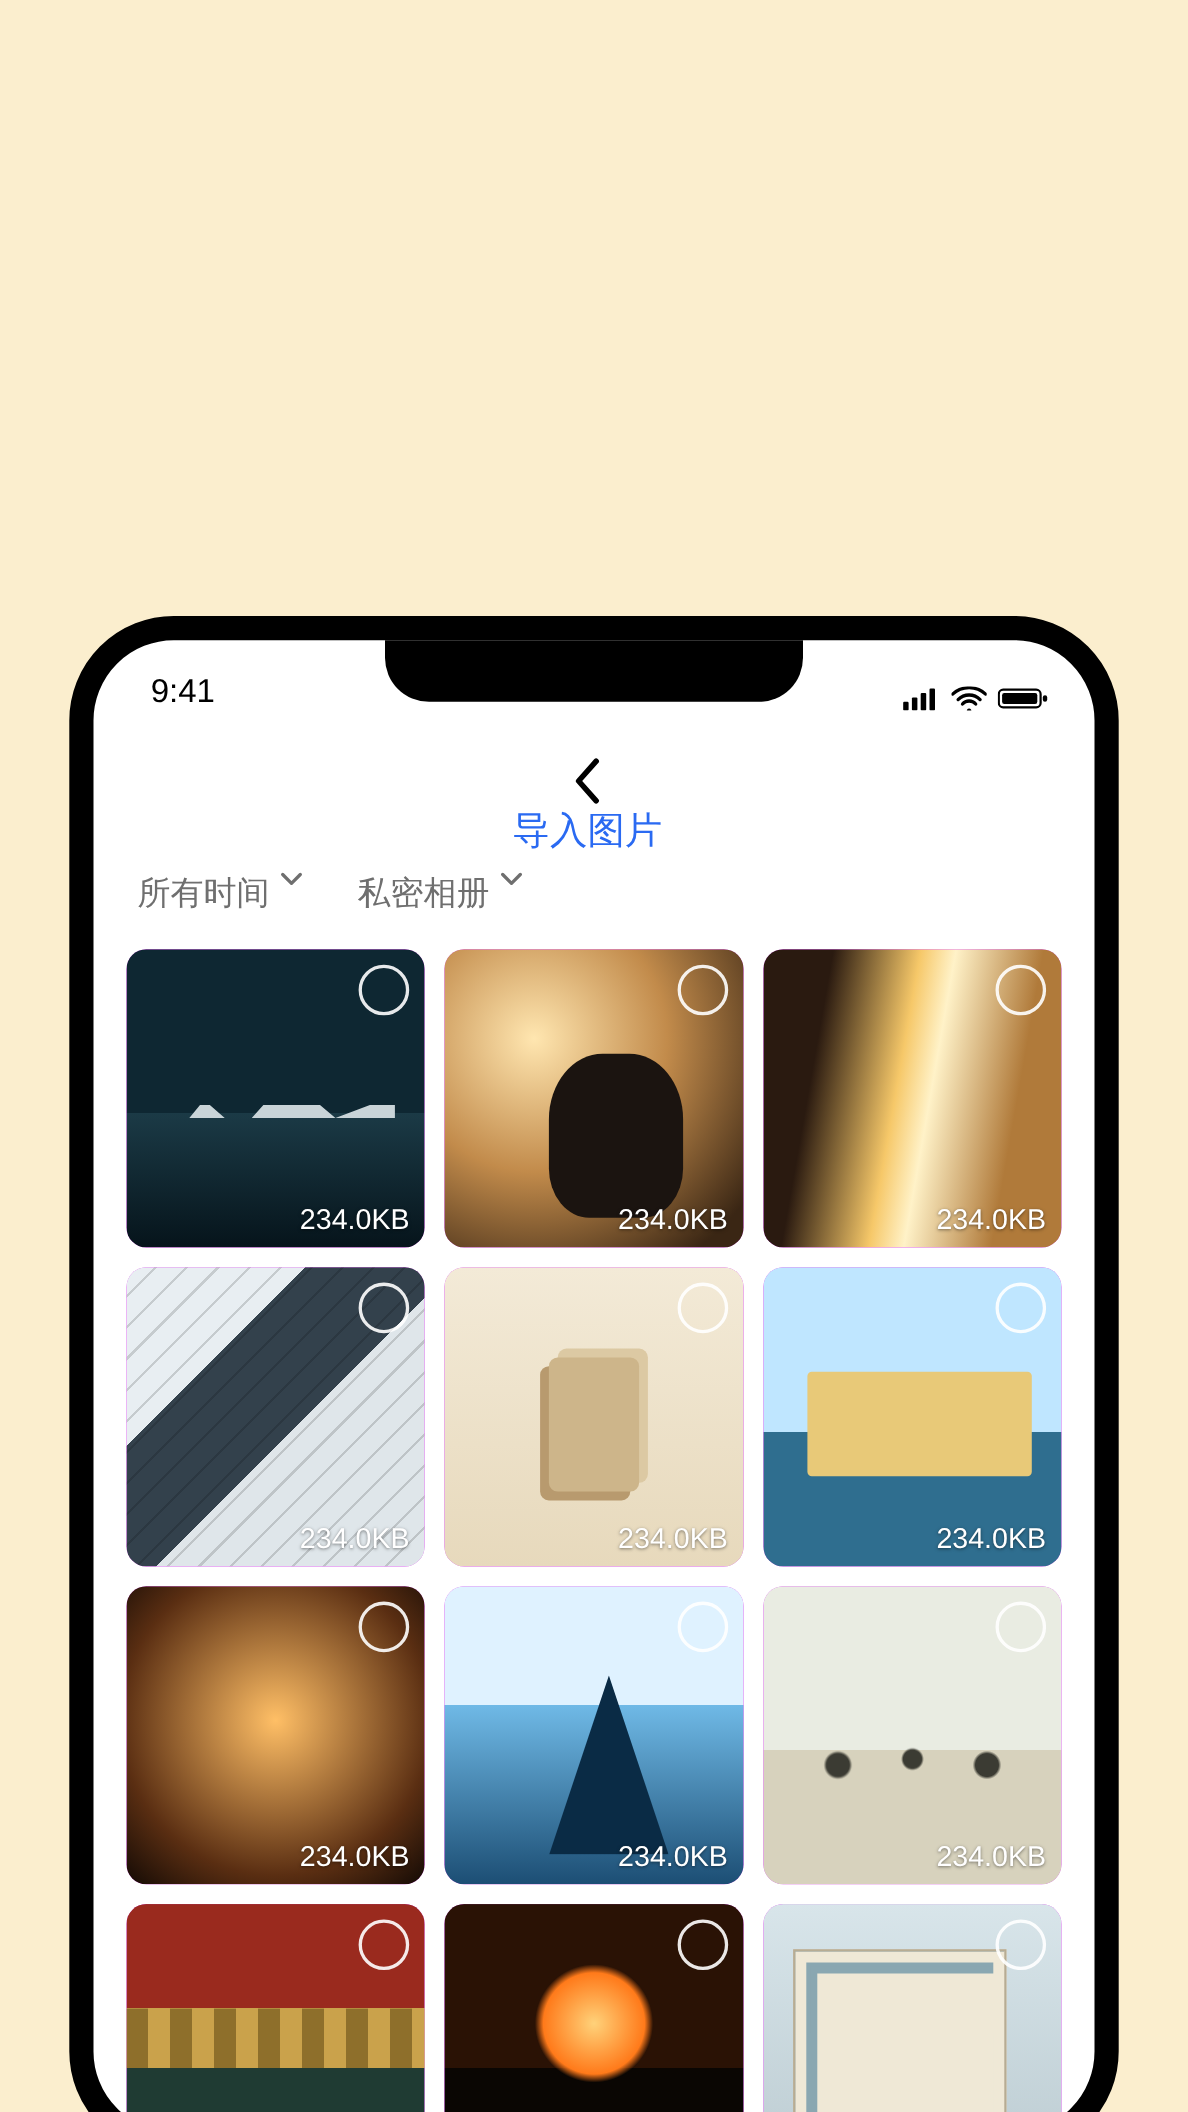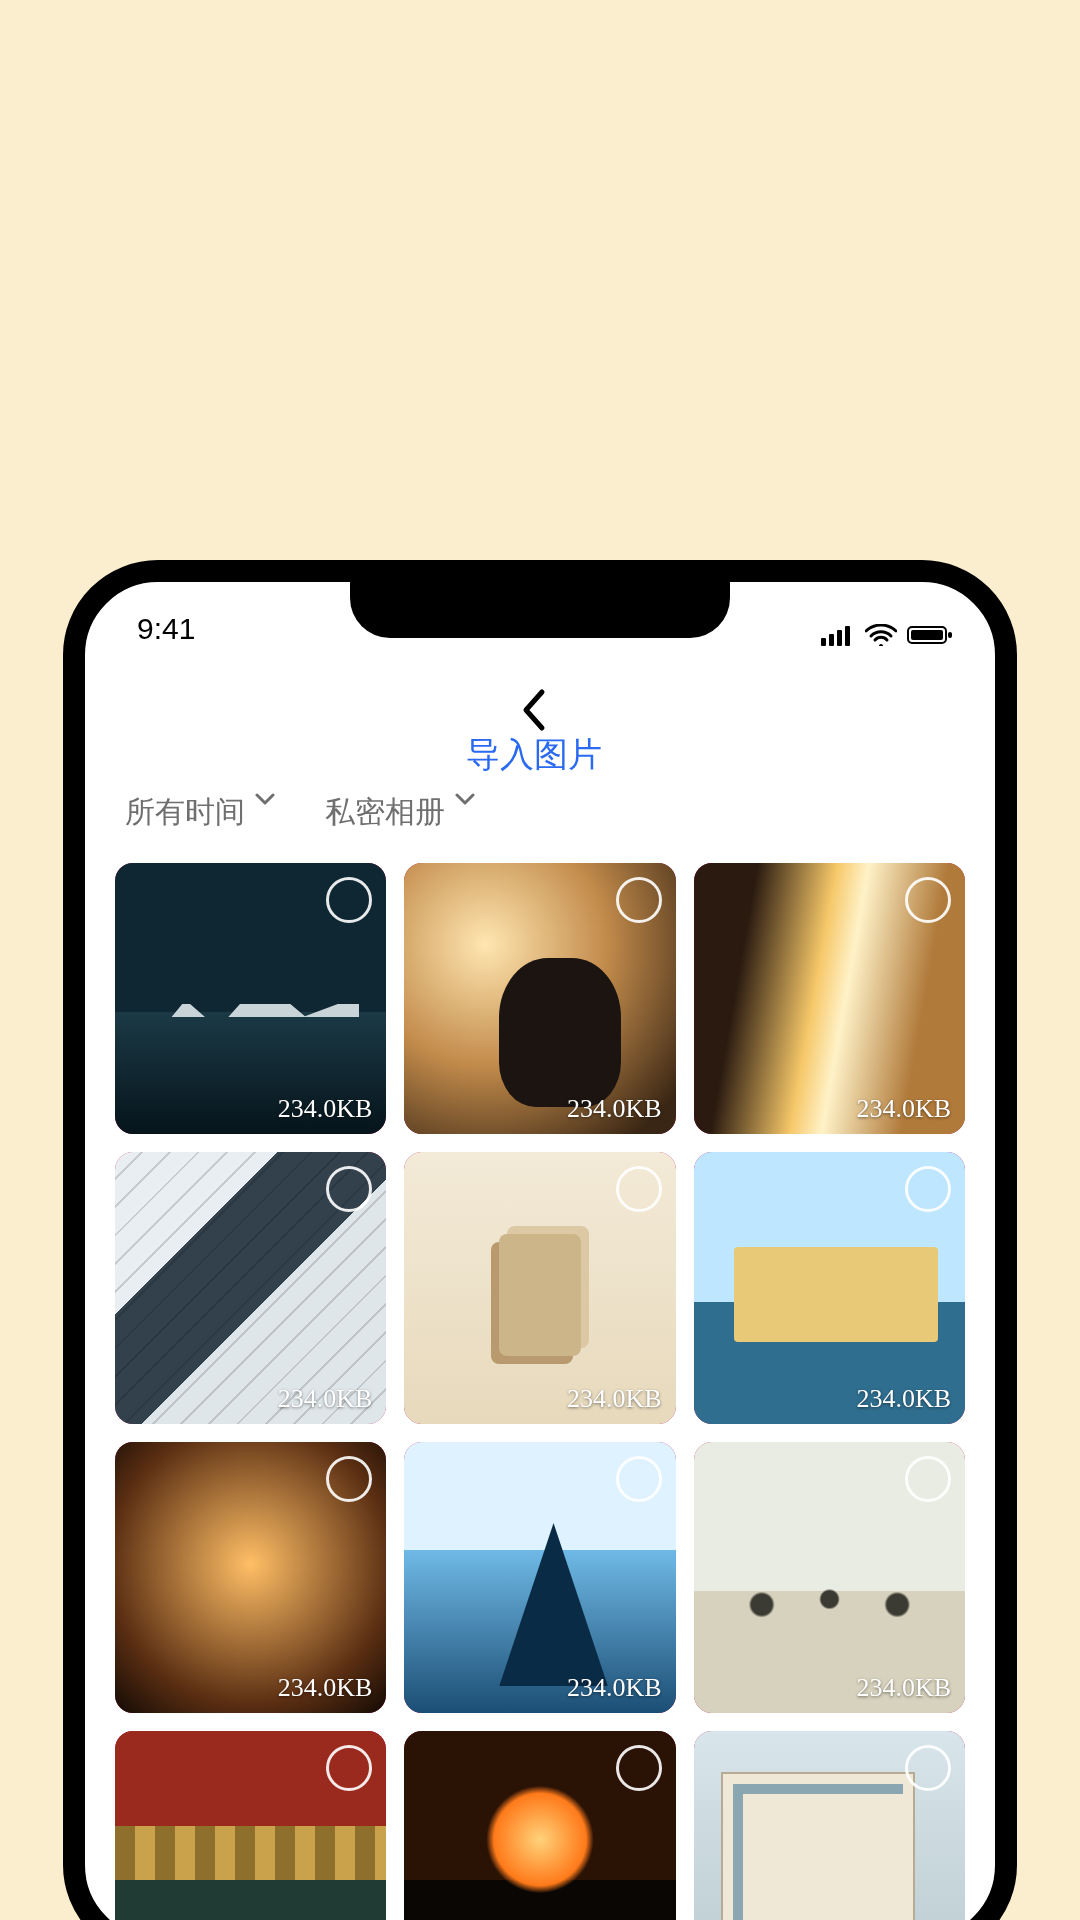--- a/index.html
+++ b/index.html
@@ -127,22 +127,21 @@
     display: grid;
     grid-template-columns: repeat(3, 1fr);
     gap: 18px;
   }
   .tile {
     position: relative;
     width: 100%;
     aspect-ratio: 1/1;
     border-radius: 18px;
     overflow: hidden;
-    background: #be185d;
-    font-family: Liberation Serif, serif;
+    background: #d946ef;
   }
   .tile .thumb { position: absolute; inset: 0; }
   .tile .sel-circle {
     position: absolute;
     top: 14px; right: 14px;
     width: 46px; height: 46px;
     border: 3px solid rgba(255,255,255,0.9);
     border-radius: 50%;
   }
   .tile .size-label {

